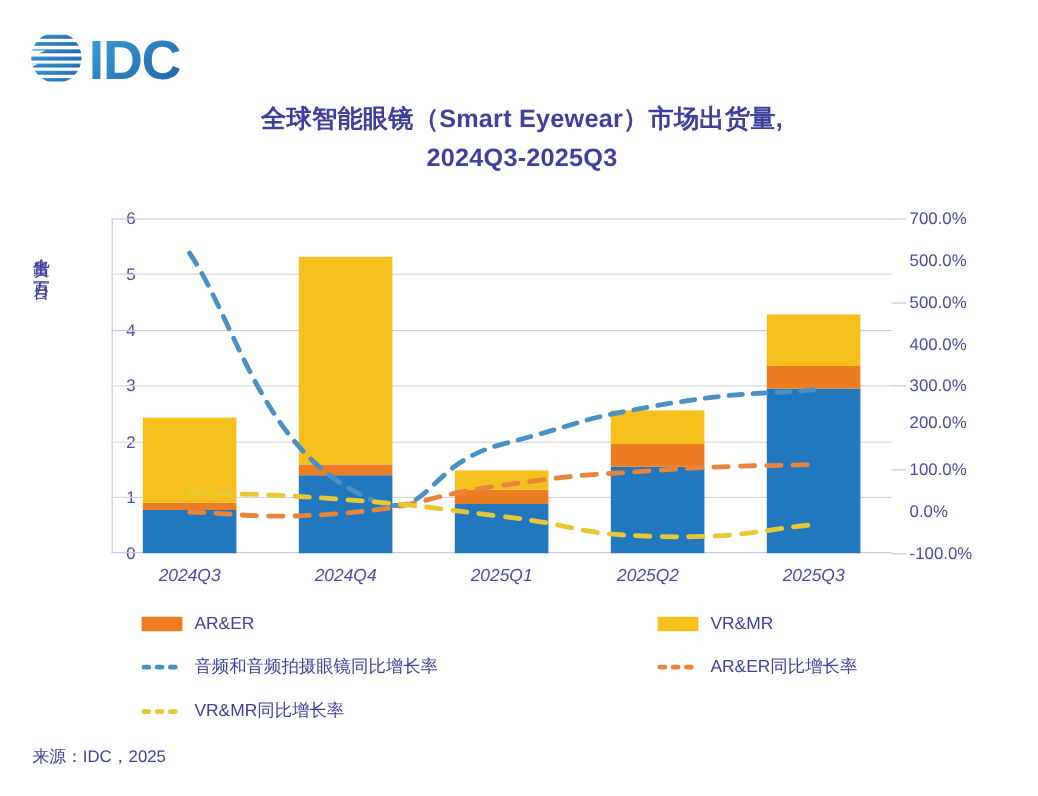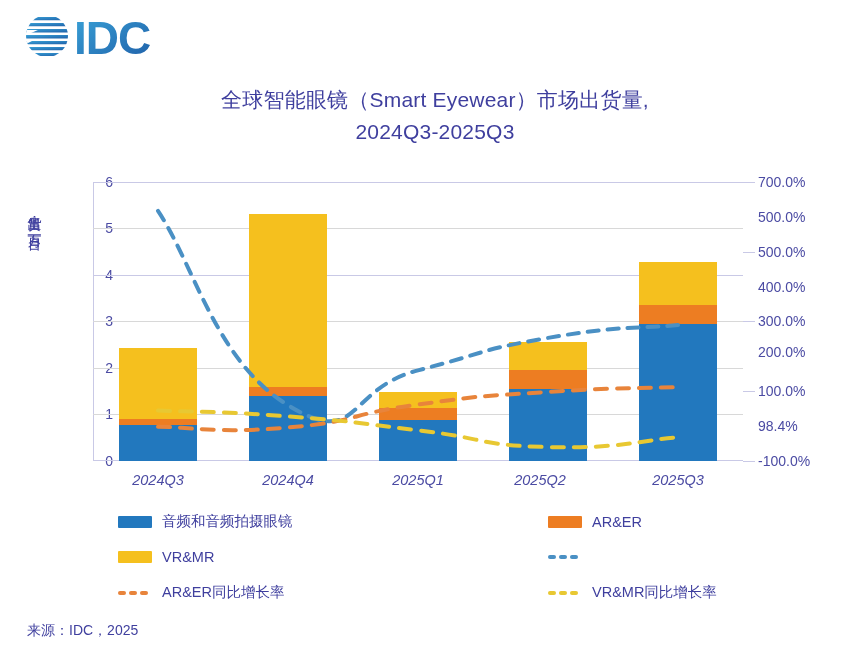--- a/index.html
+++ b/index.html
@@ -5,26 +5,26 @@
   html,body{margin:0;padding:0;}
   body{
     width:865px;height:663px;
     background:#ffffff;
     font-family:"Liberation Sans","DejaVu Sans",sans-serif;
     overflow:hidden;
     position:relative;
     color:#3b3b8f;
   }
   
-  #logo{position:absolute;left:22px;top:10px;width:180px;height:52px;}
+  #logo{position:absolute;left:22px;top:22px;width:180px;height:52px;}
   
   #title{
     position:absolute;left:110px;top:84px;width:650px;
     text-align:center;font-size:21px;line-height:32px;
-    color:#3f3f9e;font-weight:400;letter-spacing:.2px;
+    color:#3f3f9e;font-weight:700;letter-spacing:.2px;
   }
   
   #plot{
     position:absolute;left:93px;top:182px;width:650px;height:279px;
   }
   .gridline{position:absolute;left:0;width:100%;height:1px;background:#c9c9e6;}
   .gridline.light{background:#d8d8d8;}
   .axis-left-line{position:absolute;left:0;top:0;width:1px;height:100%;background:#c9c9e6;}
   
   .ytick{
@@ -121,21 +121,21 @@
 </div>
 
 <div id="yticks-right">
   <div class="ytick-right" style="top:182px">700.0%</div>
   <div class="ytick-right" style="top:217px">500.0%</div>
   <div class="ytick-right" style="top:252px">500.0%</div>
   <div class="ytick-right" style="top:287px">400.0%</div>
   <div class="ytick-right" style="top:321px">300.0%</div>
   <div class="ytick-right" style="top:352px">200.0%</div>
   <div class="ytick-right" style="top:391px">100.0%</div>
-  <div class="ytick-right" style="top:426px">98.4%</div>
+  <div class="ytick-right" style="top:426px">0.0%</div>
   <div class="ytick-right" style="top:461px">-100.0%</div>
 </div>
 
 <div id="tickmarks">
   <div class="tickmark" style="top:182px"></div>
   <div class="tickmark" style="top:252px"></div>
   <div class="tickmark" style="top:321px"></div>
   <div class="tickmark" style="top:391px"></div>
   <div class="tickmark" style="top:461px"></div>
 </div>
@@ -188,37 +188,34 @@
 <div id="xticks">
     <div class="xtick" style="left: 158px;">2024Q3</div>
     <div class="xtick" style="left: 288px;">2024Q4</div>
     <div class="xtick" style="left: 418px;">2025Q1</div>
     <div class="xtick" style="left: 540px;">2025Q2</div>
     <div class="xtick" style="left: 678px;">2025Q3</div>
   </div>
 
 <div id="legend">
     <div class="legitem">
-      <span class="swatch" style="background: rgb(34, 120, 190);"></span>
-      <span>音频和音频拍摄眼镜</span>
-    </div>
-    <div class="legitem">
       <span class="swatch" style="background: rgb(237, 125, 34);"></span>
       <span>AR&amp;ER</span>
     </div>
     <div class="legitem">
       <span class="swatch" style="background: rgb(245, 192, 30);"></span>
       <span>VR&amp;MR</span>
     </div>
     <div class="legitem">
       <span class="dashline">
         <i style="background: rgb(74, 144, 196);"></i>
         <i style="background: rgb(74, 144, 196);"></i>
         <i style="background: rgb(74, 144, 196);"></i>
       </span>
+      <span>音频和音频拍摄眼镜同比增长率</span>
     </div>
     <div class="legitem">
       <span class="dashline">
         <i style="background: rgb(232, 132, 59);"></i>
         <i style="background: rgb(232, 132, 59);"></i>
         <i style="background: rgb(232, 132, 59);"></i>
       </span>
       <span>AR&amp;ER同比增长率</span>
     </div>
     <div class="legitem">

